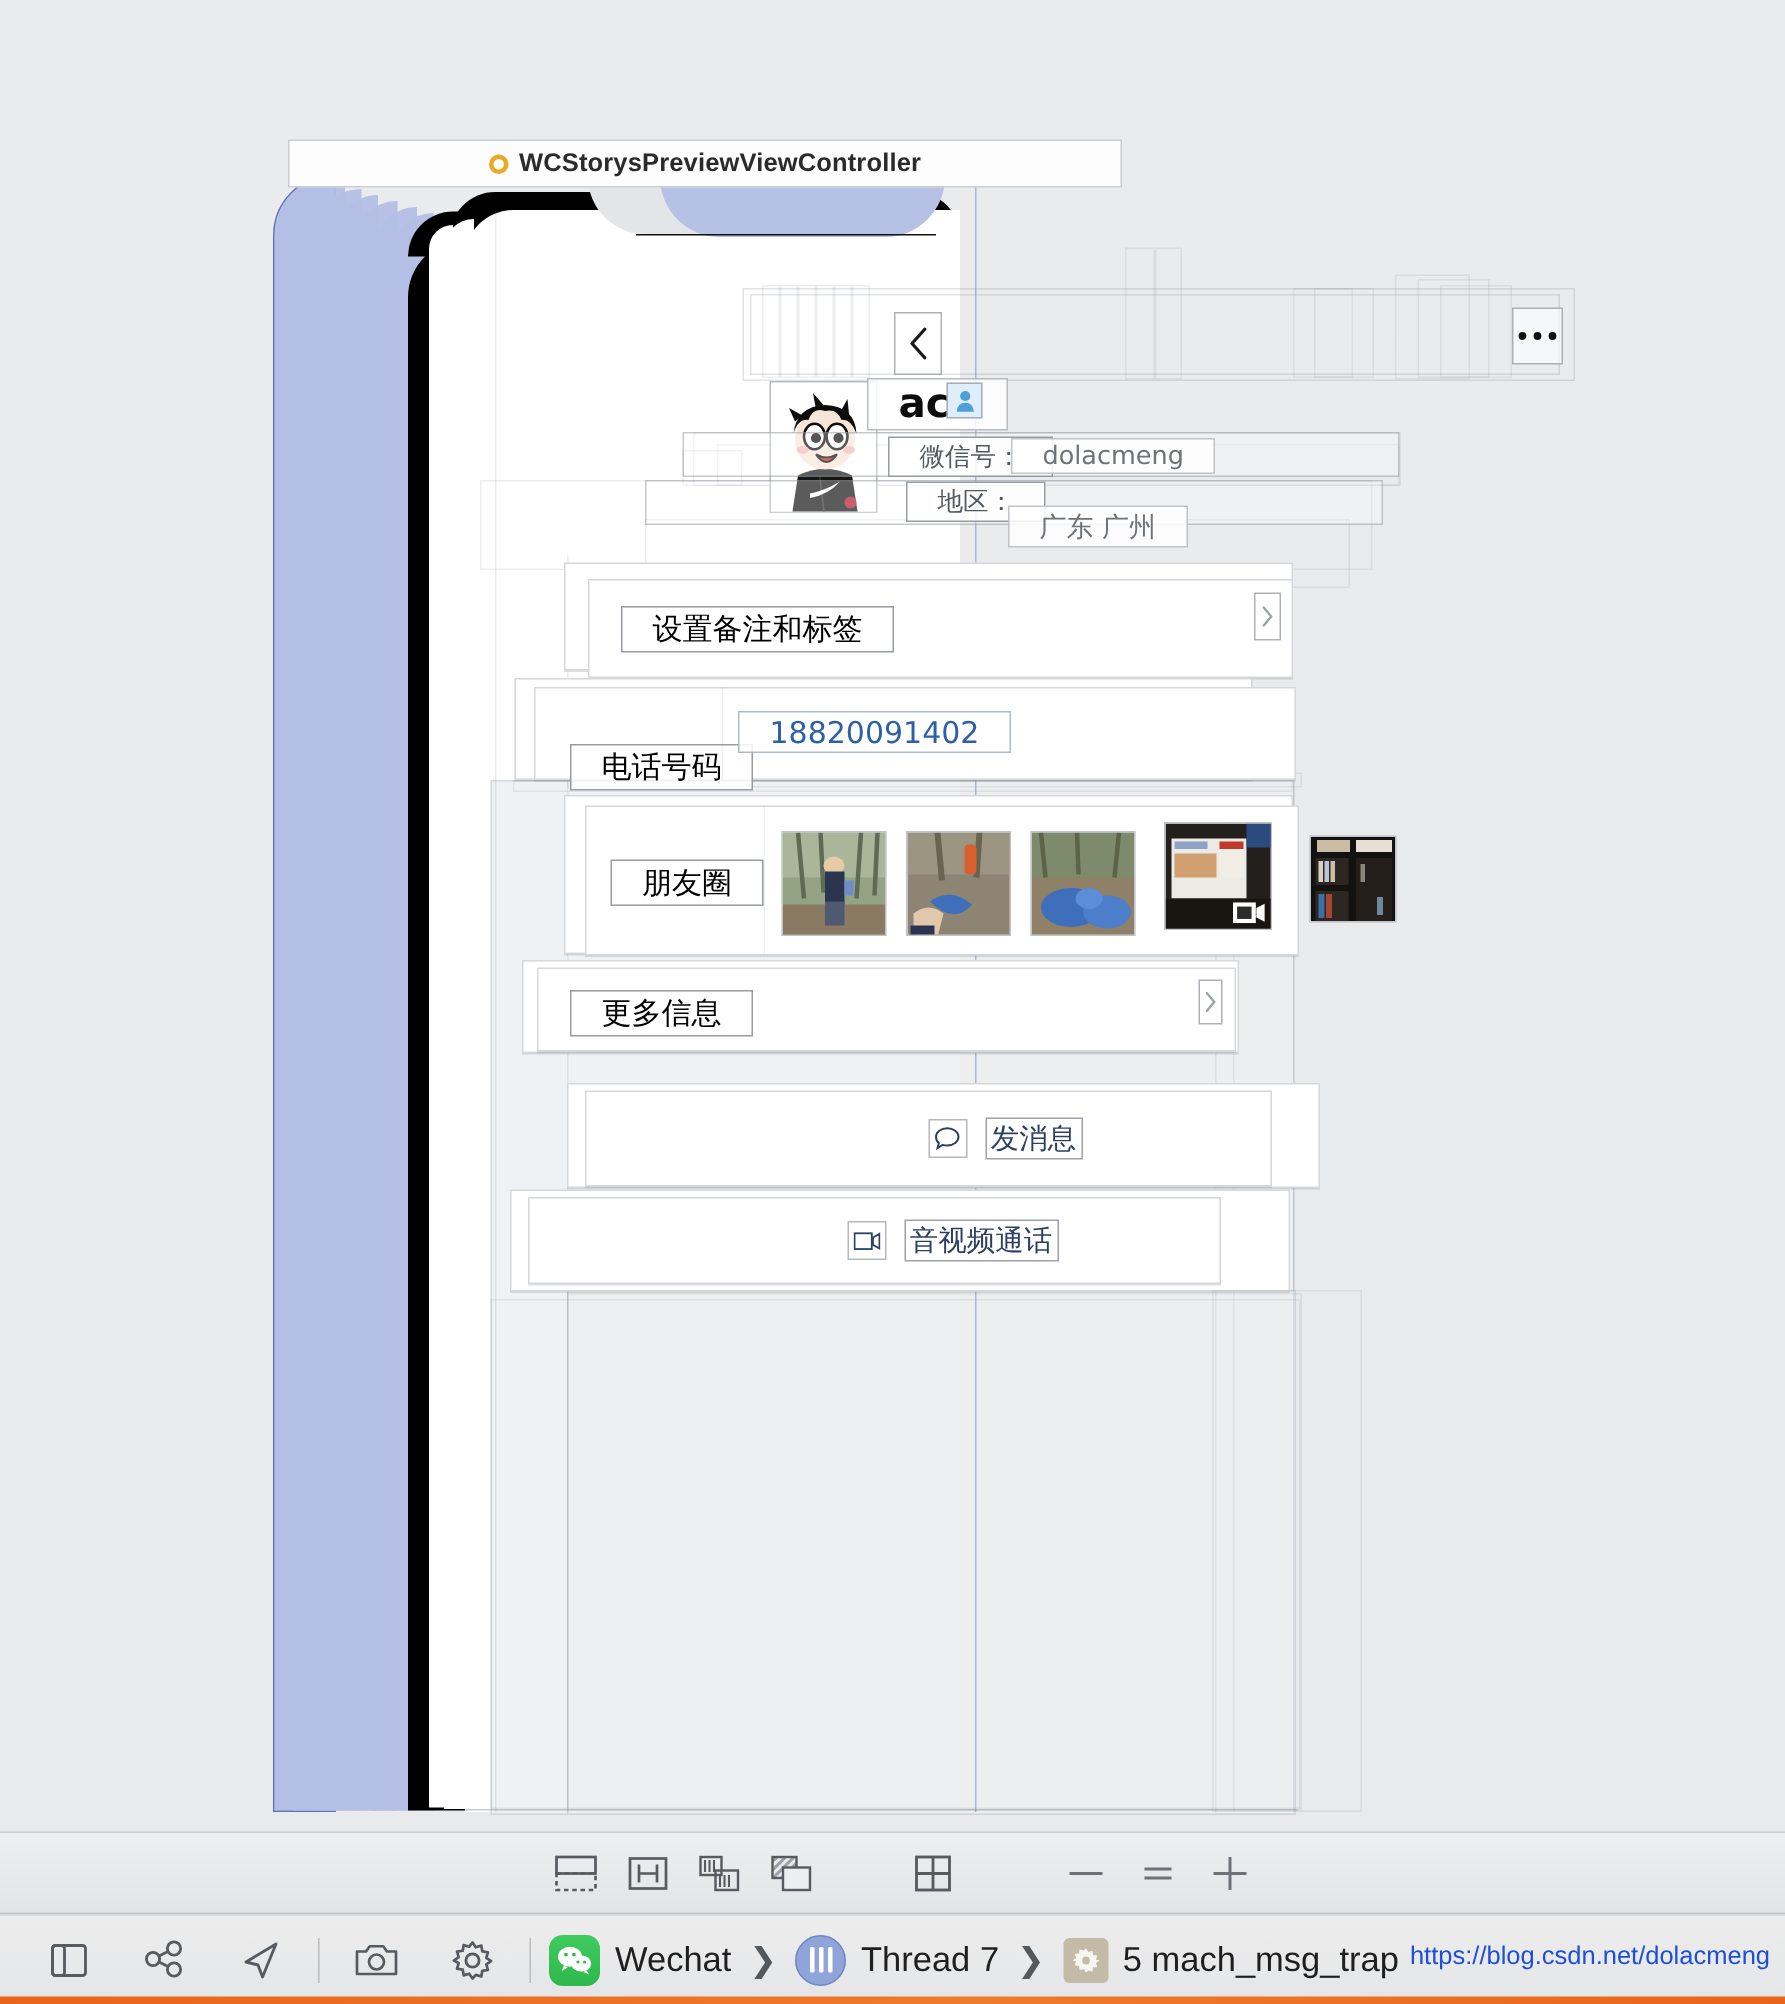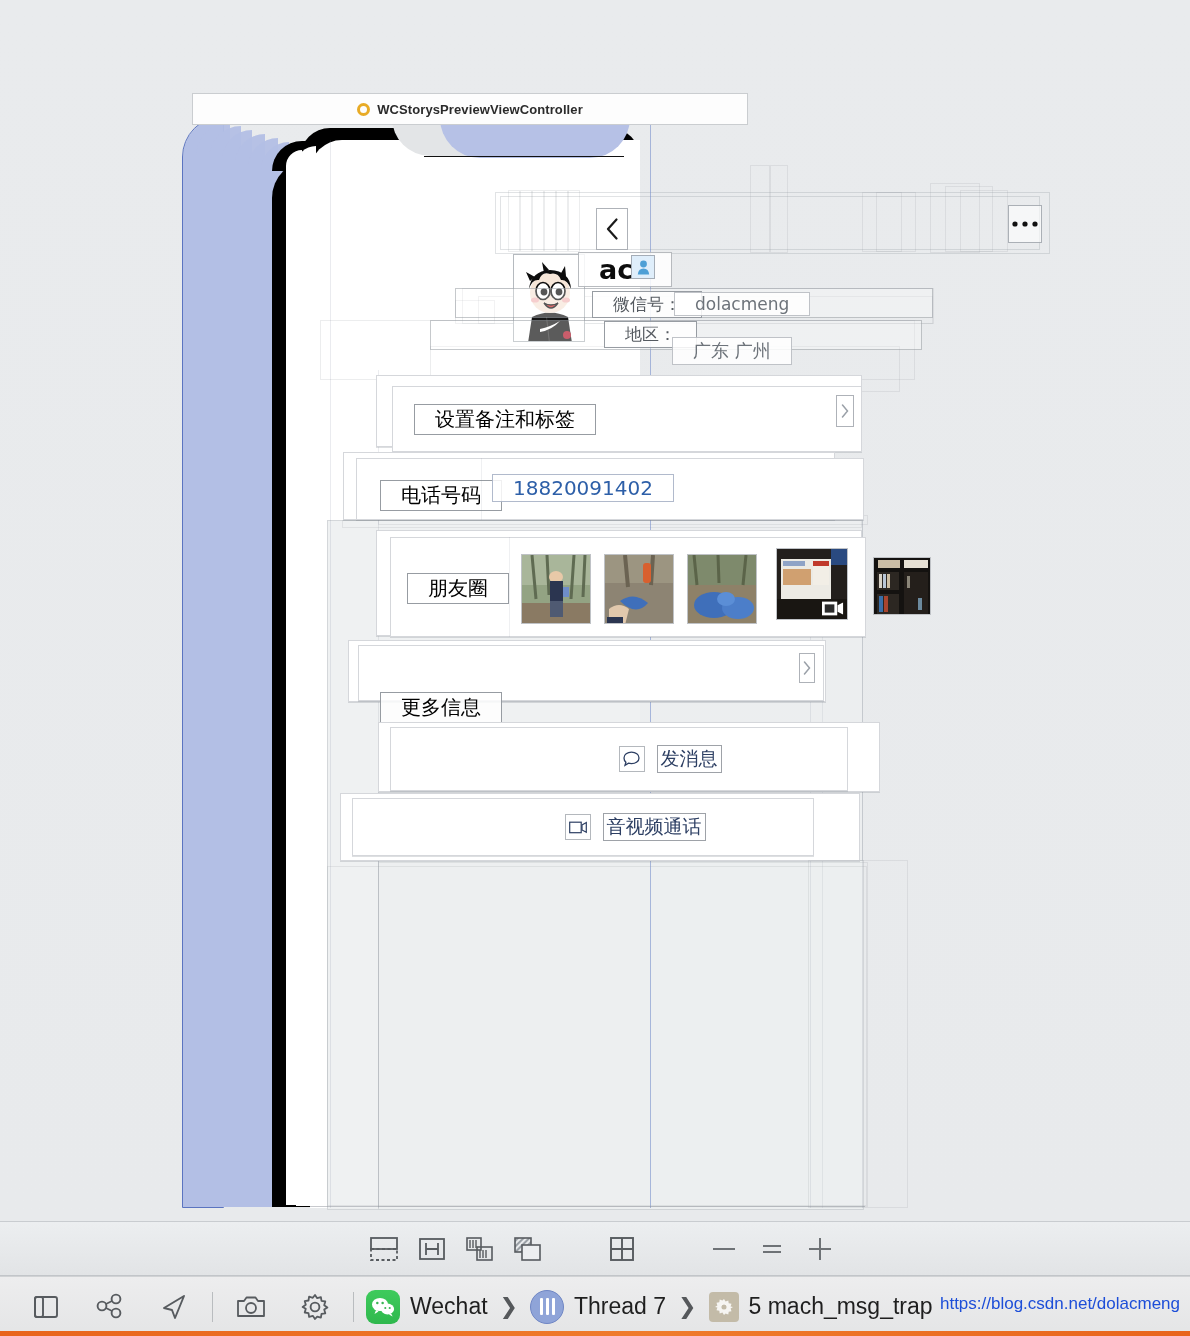--- a/index.html
+++ b/index.html
@@ -45,21 +45,21 @@
     background: #fdfdfd;
     border: 1px solid rgba(160,165,172,0.55);
     display: flex; align-items: center; justify-content: center;
     gap: 7px;
   }
   .titlestrip .dot {
     width: 13px; height: 13px; border-radius: 50%;
     border: 3px solid #e8ab26; background: #fdfdfd;
   }
   .titlestrip .label {
-    font-size: 13px; color: #2b2b2b; font-weight: 600;
+    font-size: 17px; color: #2b2b2b; font-weight: 600;
     letter-spacing: .1px; white-space: nowrap;
   }
 
   
   .slab {
     position: absolute;
     background: #b3bfe5;
     border-top-left-radius: 40px;
     border-bottom-left-radius: 0;
   }
@@ -312,21 +312,21 @@
     <div class="row-card" style="left:392px;top:386px;width:470px;height:66px;"></div>
     <div class="lbl" style="left:414px;top:404px;font-size:20px;">设置备注和标签</div>
     <div class="chev-box" style="left:836px;top:395px;width:18px;height:32px;">
       <svg width="8" height="14" viewBox="0 0 8 14">
         <path d="M1.5 1 L6.5 7 L1.5 13" fill="none" stroke="#9aa0a8" stroke-width="1.5" stroke-linecap="round"></path>
       </svg>
     </div>
 
     <div class="row-card" style="left:343px;top:452px;width:492px;height:68px;"></div>
     <div class="row-card" style="left:356px;top:458px;width:508px;height:62px;"></div>
-    <div class="lbl" style="left:380px;top:480px;font-size:20px;">电话号码</div>
+    <div class="lbl" style="left:380px;top:496px;font-size:20px;">电话号码</div>
     <div class="lbl" style="left:492px;top:474px;font-size:20px;color:#2d5fa8;border-color:rgba(125,140,170,0.6);">18820091402</div>
     <div class="vline" style="left:481px;top:458px;height:62px;opacity:.35;"></div>
 
     <div class="row-card" style="left:376px;top:530px;width:486px;height:106px;"></div>
     <div class="row-card" style="left:390px;top:537px;width:476px;height:100px;"></div>
     <div class="lbl" style="left:407px;top:573px;font-size:20px;">朋友圈</div>
     <div class="vline" style="left:509px;top:537px;height:100px;opacity:.35;"></div>
 
     <div class="thumb" style="left:521px;top:554px;width:70px;height:70px;">
       <svg viewBox="0 0 70 70" width="70" height="70">
@@ -393,21 +393,21 @@
         <rect x="5" y="38" width="4" height="16" fill="#3a6fa8"></rect>
         <rect x="10" y="38" width="4" height="16" fill="#a8452f"></rect>
         <rect x="30" y="14" width="24" height="42" fill="#241f1b"></rect>
         <rect x="33" y="18" width="3" height="12" fill="#8a8578"></rect>
         <rect x="44" y="40" width="4" height="12" fill="#6c8a9e"></rect>
       </svg>
     </div>
 
     <div class="row-card" style="left:348px;top:640px;width:478px;height:62px;"></div>
     <div class="row-card" style="left:358px;top:645px;width:466px;height:56px;"></div>
-    <div class="lbl" style="left:380px;top:692px;font-size:20px;">更多信息</div>
+    <div class="lbl" style="left:380px;top:660px;font-size:20px;">更多信息</div>
     <div class="chev-box" style="left:799px;top:653px;width:16px;height:30px;">
       <svg width="8" height="14" viewBox="0 0 8 14">
         <path d="M1.5 1 L6.5 7 L1.5 13" fill="none" stroke="#9aa0a8" stroke-width="1.5" stroke-linecap="round"></path>
       </svg>
     </div>
 
     <div class="row-card" style="left:378px;top:722px;width:502px;height:70px;"></div>
     <div class="row-card" style="left:390px;top:727px;width:458px;height:64px;"></div>
     <div class="action-row" style="left:600px;top:742px;width:140px;height:34px;">
       <span class="action-ico">

